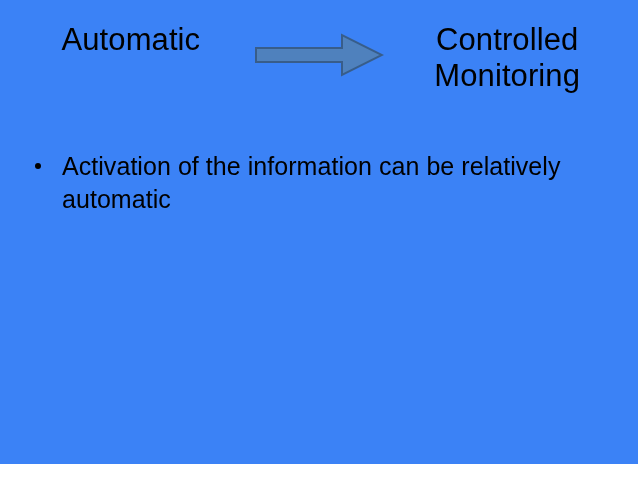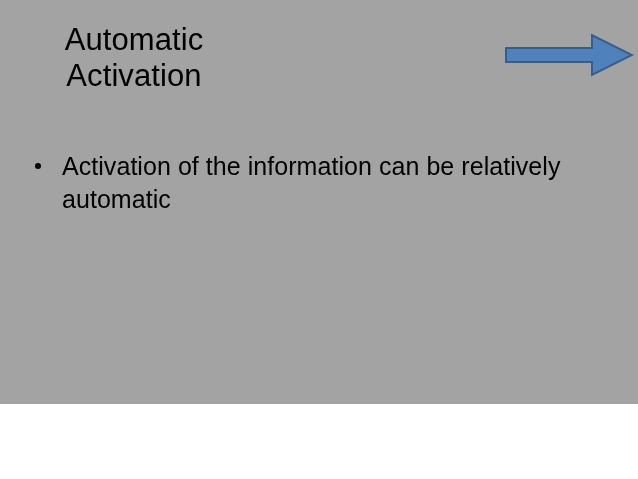--- a/index.html
+++ b/index.html
@@ -12,22 +12,22 @@
     height: 479px;
     overflow: hidden;
     font-family: "Liberation Sans", sans-serif;
     color: #000000;
     -webkit-font-smoothing: antialiased;
   }
 
   .slide {
     position: relative;
     width: 638px;
-    height: 404px;
-    background: #a3a3a3;
+    height: 464px;
+    background: #3b82f6;
   }
 
   
   .header-row {
     position: absolute;
     left: 0;
     top: 22px;
     width: 638px;
     height: 96px;
     display: flex;
@@ -107,29 +107,32 @@
 </style>
 </head>
 <body>
 
 <div class="slide">
 
   <div class="header-row">
 
     <div class="header-col left">
       <span class="hline">Automatic</span>
-      <span class="hline">Activation</span>
     </div>
 
     <div class="arrow-cell">
       <svg class="block-arrow" viewBox="0 0 130 46" xmlns="http://www.w3.org/2000/svg">
         <polygon points="2,16 88,16 88,3 128,23 88,43 88,30 2,30" fill="#4F81BD" stroke="#385D8A" stroke-width="2" stroke-linejoin="miter"></polygon>
       </svg>
     </div>
 
+    <div class="header-col right">
+      <span class="hline">Controlled</span>
+      <span class="hline">Monitoring</span>
+    </div>
 
   </div>
 
   <div class="body-list">
 
     <div class="bullet-item">
       <span class="dot"></span>
       <span class="bullet-text">Activation of the information can be relatively automatic</span>
     </div>
 

